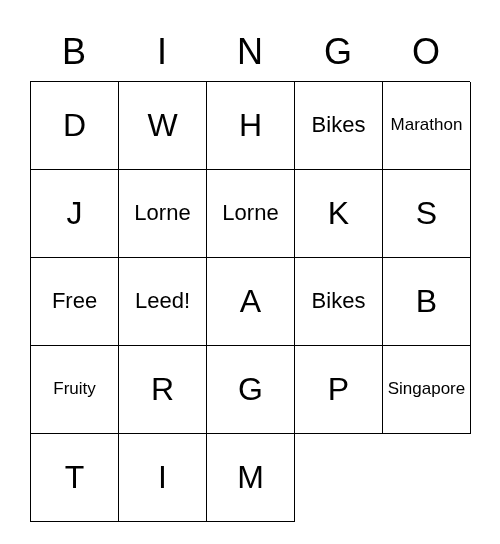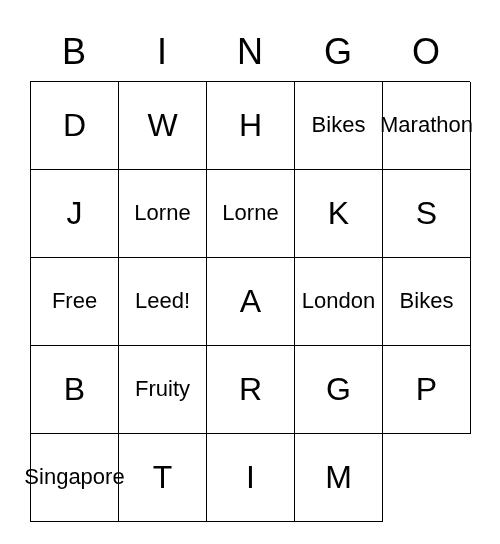--- a/index.html
+++ b/index.html
@@ -60,21 +60,21 @@
 
     .bingo-cell.large-text {
       font-size: 32px;
     }
 
     .bingo-cell.medium-text {
       font-size: 22px;
     }
 
     .bingo-cell.small-text {
-      font-size: 22px;
+      font-size: 17px;
     }
   </style>
 </head>
 <body>
 
 <div class="bingo-container">
   <div class="bingo-header">
   <div class="header-cell">B</div>
       <div class="header-cell">I</div>
       <div class="header-cell">N</div>
@@ -88,21 +88,20 @@
       <div class="bingo-cell medium-text">Bikes</div>
       <div class="bingo-cell small-text">Marathon</div>
       <div class="bingo-cell large-text">J</div>
       <div class="bingo-cell medium-text">Lorne</div>
       <div class="bingo-cell medium-text">Lorne</div>
       <div class="bingo-cell large-text">K</div>
       <div class="bingo-cell large-text">S</div>
       <div class="bingo-cell medium-text">Free</div>
       <div class="bingo-cell medium-text">Leed!</div>
       <div class="bingo-cell large-text">A</div>
-      <div class="bingo-cell small-text">London</div>
       <div class="bingo-cell medium-text">Bikes</div>
       <div class="bingo-cell large-text">B</div>
       <div class="bingo-cell small-text">Fruity</div>
       <div class="bingo-cell large-text">R</div>
       <div class="bingo-cell large-text">G</div>
       <div class="bingo-cell large-text">P</div>
       <div class="bingo-cell small-text">Singapore</div>
       <div class="bingo-cell large-text">T</div>
       <div class="bingo-cell large-text">I</div>
       <div class="bingo-cell large-text">M</div>

